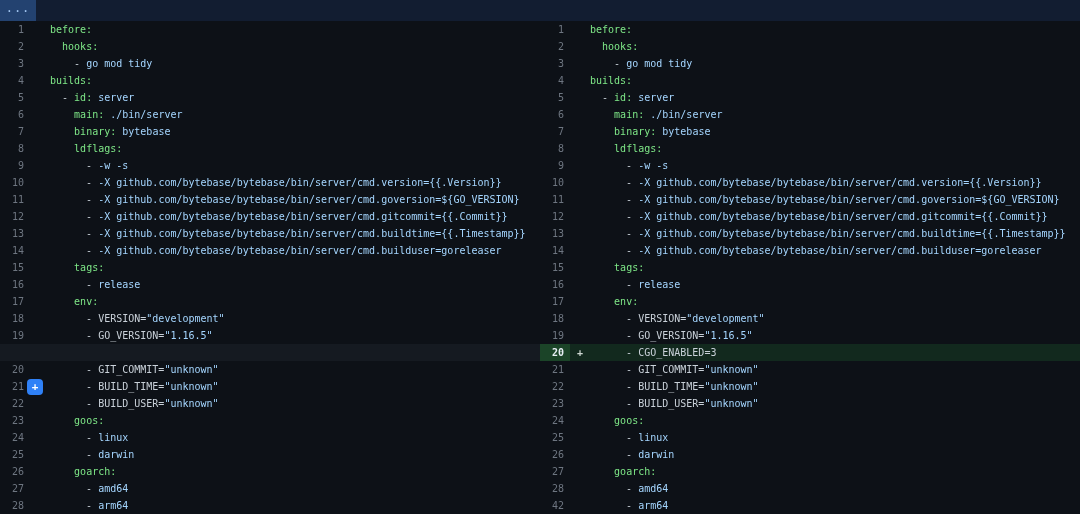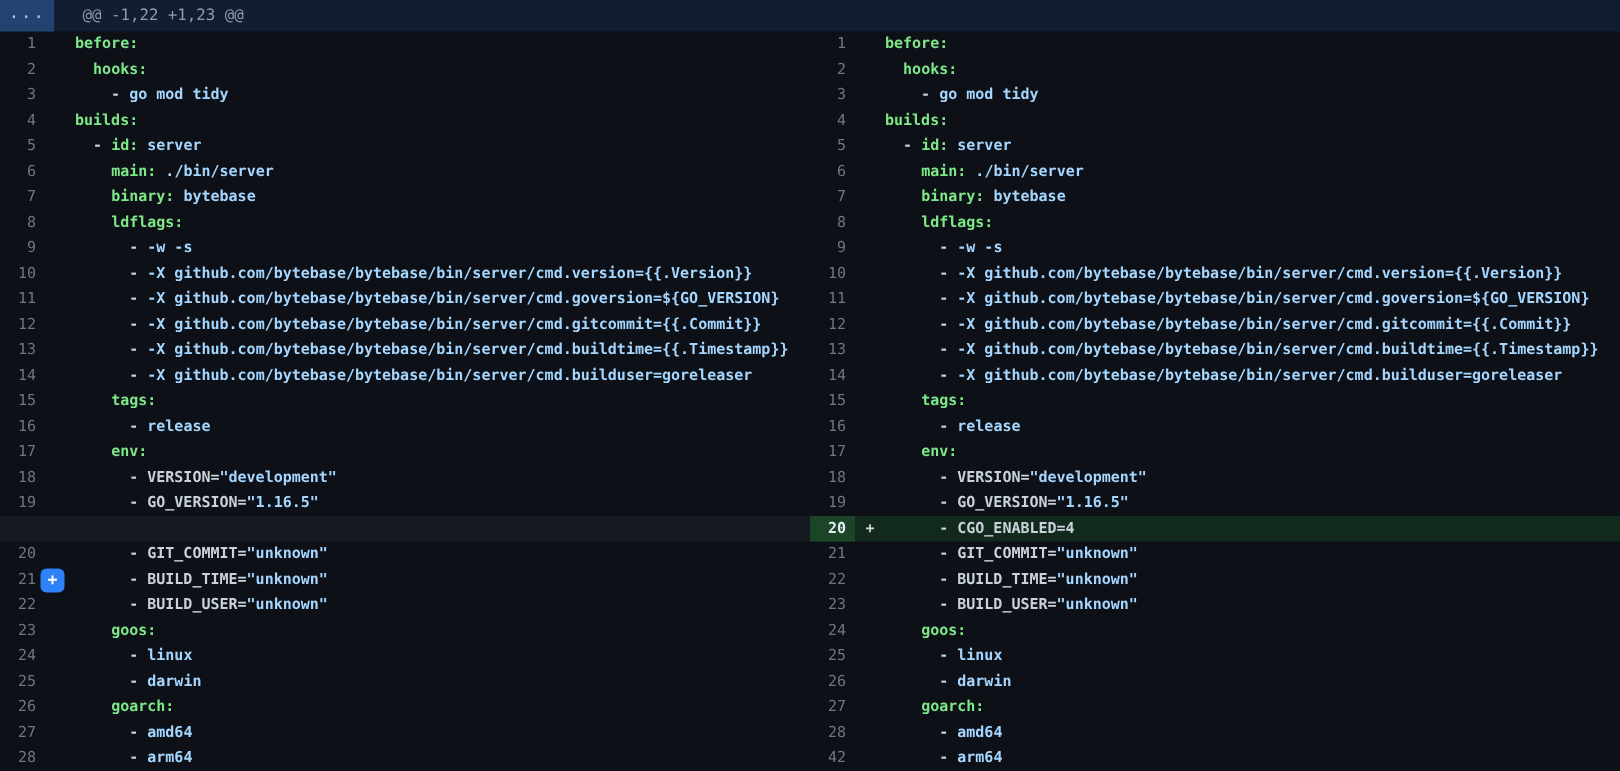--- a/index.html
+++ b/index.html
@@ -35,21 +35,21 @@
     width: 30px; flex: none; text-align: right; padding-right: 6px;
     color: #6e7681; font-size: 10px; line-height: 17px; cursor: pointer;
     user-select: none;
   }
   .sign {
     width: 20px; flex: none; text-align: center;
     color: #cfd8d3; font-size: 10px; line-height: 17px; font-weight: 600;
   }
   .code {
     margin: 0; flex: 1; overflow: hidden;
-    font: inherit; font-size: 10px; line-height: 17px; font-weight: 700;
+    font: inherit; font-size: 10px; line-height: 17px; font-weight: 400;
     white-space: pre; color: #c9d1d9;
   }
   .s-plain { color: #c9d1d9; }
   .s-key   { color: #7ee787; }
   .s-str   { color: #a5d6ff; text-align: right; }
 
   .row.addition { background: #12291e; }
   .row.addition .gutter { background: #1b4428; color: #e6edf3; font-weight: 600; }
   .row.spacer { background: #151a21; }
 
@@ -63,21 +63,20 @@
   }
 </style>
 </head>
 <body>
 
 <div class="diff">
   <div class="hunk-row">
     <button class="expander">
       <span>···</span>
     </button>
-    <div class="hunk-text">@@ -1,22 +1,23 @@</div>
   </div>
   <div class="panes">
     <div class="pane">
         <div class="row context">
           <span class="gutter">1</span>
           <span class="sign"></span>
           <pre class="code"><span class="s-key">before:</span></pre>
         </div>
         <div class="row context">
           <span class="gutter">2</span>
@@ -313,21 +312,21 @@
           <pre class="code"><span class="s-plain">      - VERSION=</span><span class="s-str">"development"</span></pre>
         </div>
         <div class="row context">
           <span class="gutter">19</span>
           <span class="sign"></span>
           <pre class="code"><span class="s-plain">      - GO_VERSION=</span><span class="s-str">"1.16.5"</span></pre>
         </div>
         <div class="row addition">
           <span class="gutter">20</span>
           <span class="sign">+</span>
-          <pre class="code"><span class="s-plain">      - CGO_ENABLED=4</span></pre>
+          <pre class="code"><span class="s-plain">      - CGO_ENABLED=3</span></pre>
         </div>
         <div class="row context">
           <span class="gutter">21</span>
           <span class="sign"></span>
           <pre class="code"><span class="s-plain">      - GIT_COMMIT=</span><span class="s-str">"unknown"</span></pre>
         </div>
         <div class="row context">
           <span class="gutter">22</span>
           <span class="sign"></span>
           <pre class="code"><span class="s-plain">      - BUILD_TIME=</span><span class="s-str">"unknown"</span></pre>

